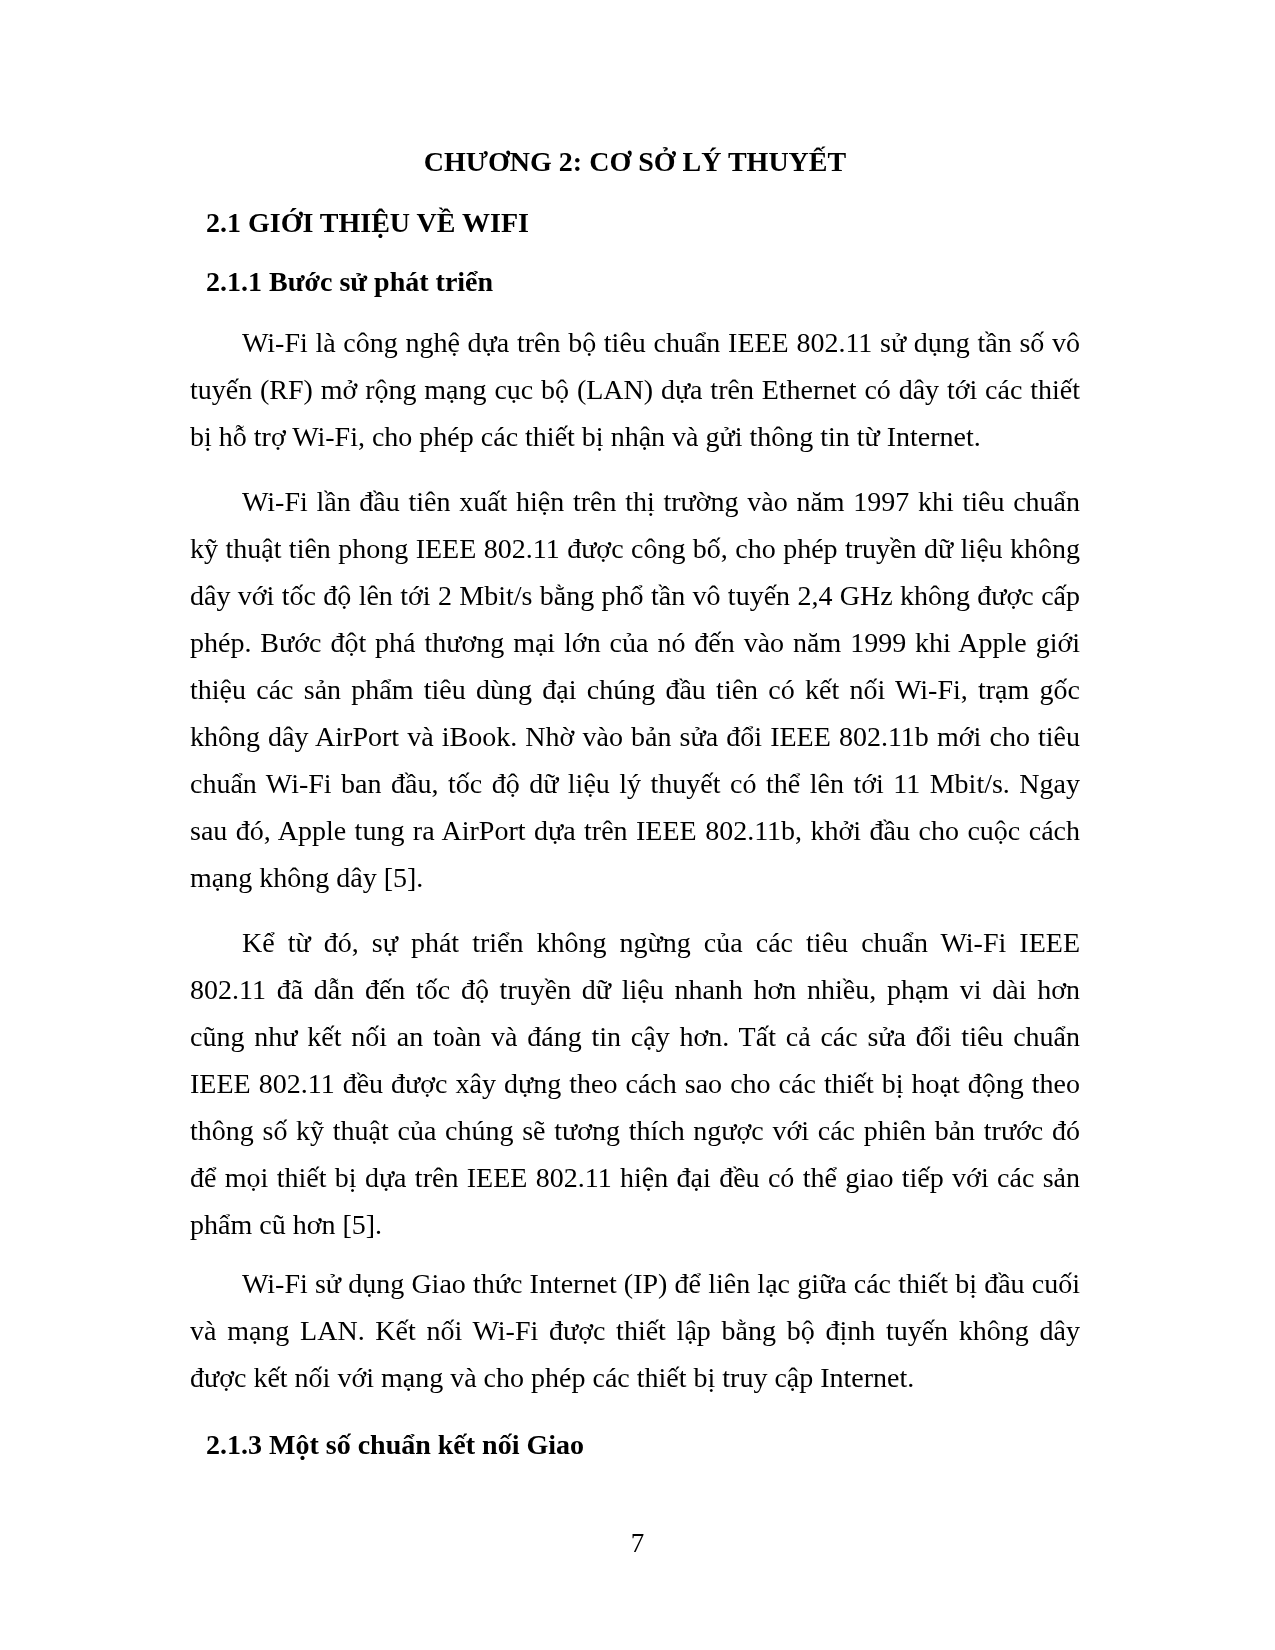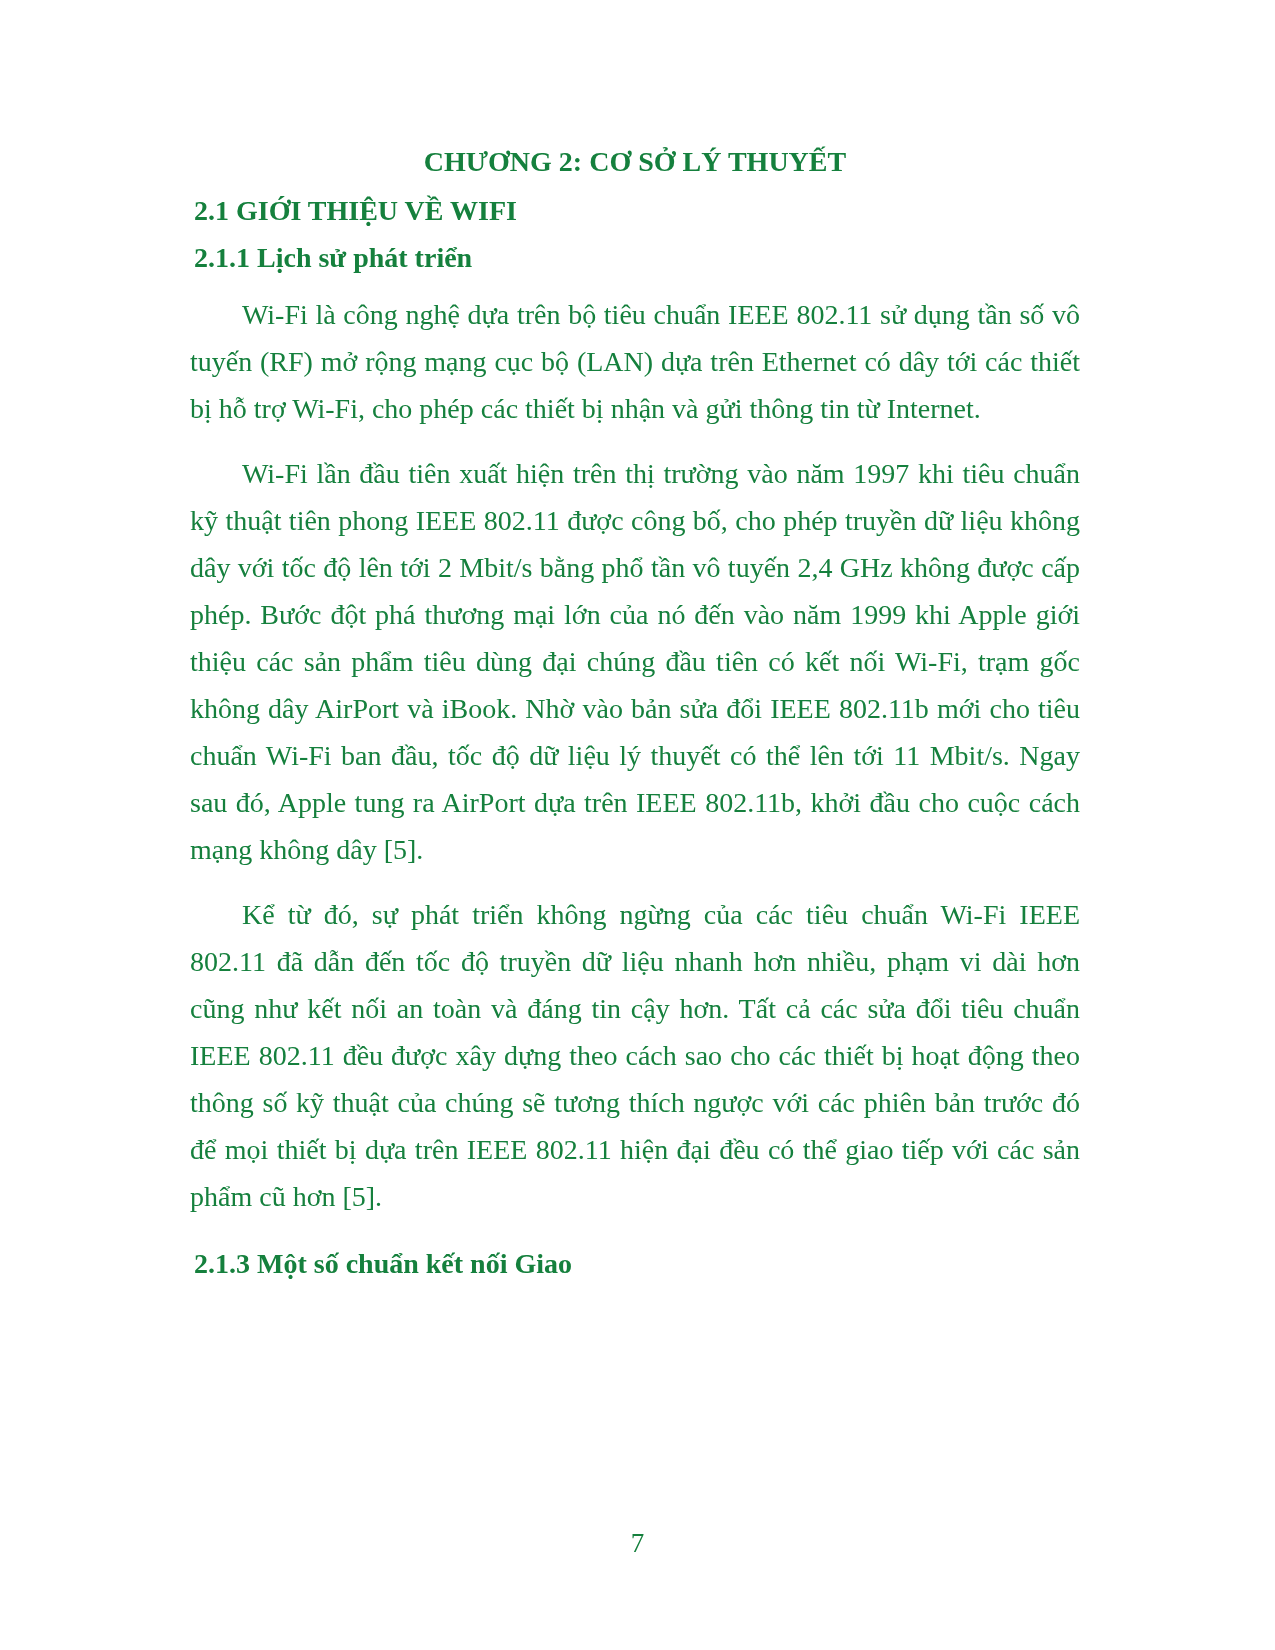--- a/index.html
+++ b/index.html
@@ -5,21 +5,21 @@
   html, body {
     margin: 0;
     padding: 0;
     background: #ffffff;
   }
   .page {
     position: relative;
     width: 1086px;
     height: 1650px;
     background: #ffffff;
-    color: #15803d;
+    color: #000000;
     font-family: "Liberation Serif", "DejaVu Serif", serif;
     font-size: 28px;
     overflow: hidden;
     box-sizing: border-box;
   }
   .content {
     position: absolute;
     top: 138px;
     left: 190px;
     width: 890px;
@@ -28,21 +28,21 @@
     text-align: center;
     font-weight: bold;
     font-size: 28px;
     line-height: 47px;
     margin: 0;
   }
   .heading {
     font-weight: bold;
     font-size: 28px;
     line-height: 43px;
-    margin: 4px;
+    margin: 16px;
     text-align: left;
   }
   .heading.spaced {
     margin-top: 22px;
   }
   .body-para {
     margin: 18px 0 0 0;
     text-align: justify;
     text-indent: 52px;
     line-height: 47px;
@@ -64,29 +64,30 @@
 </head>
 <body>
 
 <div class="page">
   <div class="content">
 
     <div class="chapter-title">CHƯƠNG 2: CƠ SỞ LÝ THUYẾT</div>
 
     <div class="heading">2.1 GIỚI THIỆU VỀ WIFI</div>
 
-    <div class="heading">2.1.1 Lịch sử phát triển</div>
+    <div class="heading">2.1.1 Bước sử phát triển</div>
 
     <p class="body-para tight">Wi-Fi là công nghệ dựa trên bộ tiêu chuẩn IEEE 802.11 sử dụng tần số vô tuyến (RF) mở rộng mạng cục bộ (LAN) dựa trên Ethernet có dây tới các thiết bị hỗ trợ Wi-Fi, cho phép các thiết bị nhận và gửi thông tin từ Internet.</p>
 
     <p class="body-para">Wi-Fi lần đầu tiên xuất hiện trên thị trường vào năm 1997 khi tiêu chuẩn kỹ thuật tiên phong IEEE 802.11 được công bố, cho phép truyền dữ liệu không dây với tốc độ lên tới 2 Mbit/s bằng phổ tần vô tuyến 2,4 GHz không được cấp phép. Bước đột phá thương mại lớn của nó đến vào năm 1999 khi Apple giới thiệu các sản phẩm tiêu dùng đại chúng đầu tiên có kết nối Wi-Fi, trạm gốc không dây AirPort và iBook. Nhờ vào bản sửa đổi IEEE 802.11b mới cho tiêu chuẩn Wi-Fi ban đầu, tốc độ dữ liệu lý thuyết có thể lên tới 11 Mbit/s. Ngay sau đó, Apple tung ra AirPort dựa trên IEEE 802.11b, khởi đầu cho cuộc cách mạng không dây [5].</p>
 
     <p class="body-para">Kể từ đó, sự phát triển không ngừng của các tiêu chuẩn Wi-Fi IEEE 802.11 đã dẫn đến tốc độ truyền dữ liệu nhanh hơn nhiều, phạm vi dài hơn cũng như kết nối an toàn và đáng tin cậy hơn. Tất cả các sửa đổi tiêu chuẩn IEEE 802.11 đều được xây dựng theo cách sao cho các thiết bị hoạt động theo thông số kỹ thuật của chúng sẽ tương thích ngược với các phiên bản trước đó để mọi thiết bị dựa trên IEEE 802.11 hiện đại đều có thể giao tiếp với các sản phẩm cũ hơn [5].</p>
 
 
+    <p class="body-para tight">Wi-Fi sử dụng Giao thức Internet (IP) để liên lạc giữa các thiết bị đầu cuối và mạng LAN. Kết nối Wi-Fi được thiết lập bằng bộ định tuyến không dây được kết nối với mạng và cho phép các thiết bị truy cập Internet.</p>
 
     <div class="heading spaced">2.1.3 Một số chuẩn kết nối Giao</div>
 
 
   </div>
 
   <div class="page-footer">7</div>
 </div>
 
 </body></html>

